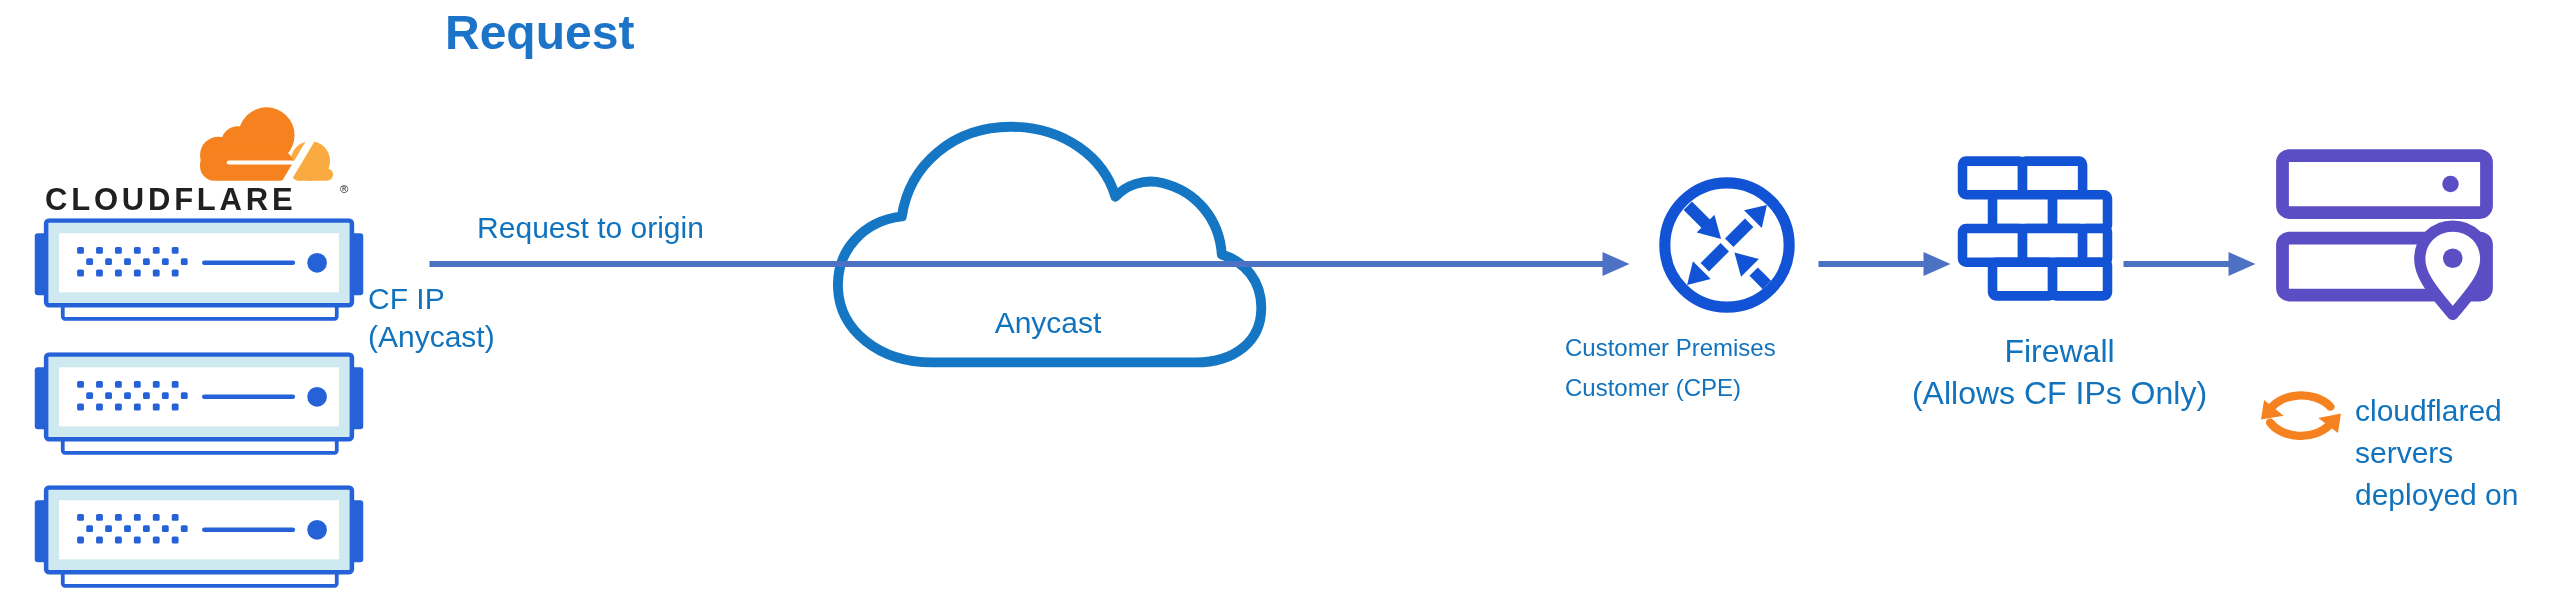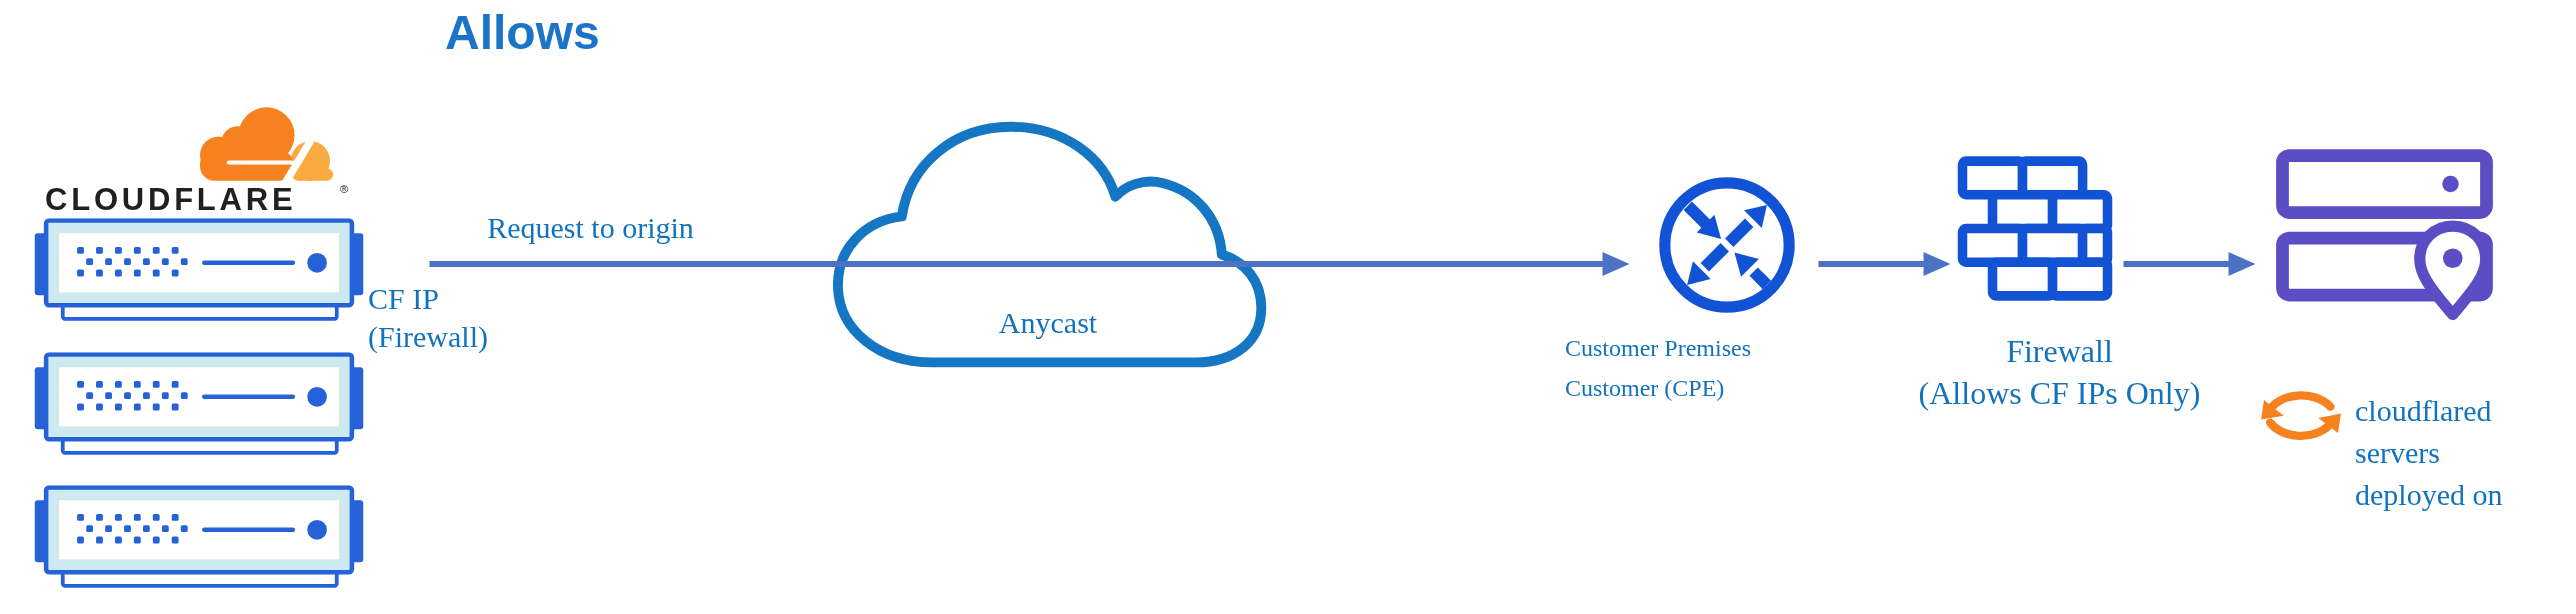--- a/index.html
+++ b/index.html
@@ -16,21 +16,20 @@
     font-size:48px;font-weight:600;
     color:var(--title_blue);
     letter-spacing:0px;
   }
   .lbl{
     position:absolute;
     color:var(--label_blue);
     font-size:30px;
     line-height:38px;
     white-space:nowrap;
-    font-family:Liberation Serif, serif;
   }
   .lbl.center{text-align:center;}
   svg{display:block;}
   .z1{z-index:1}.z2{z-index:2}.z3{z-index:3}.z4{z-index:4}
 </style>
 </head>
 <body>
 
 <div id="canvas">
 
@@ -59,21 +58,21 @@
           <rect x="107" y="68" width="9" height="9" rx="2"></rect>
           <rect x="132" y="68" width="9" height="9" rx="2"></rect>
           <rect x="157" y="68" width="9" height="9" rx="2"></rect>
           <rect x="182" y="68" width="9" height="9" rx="2"></rect>
       </g>
       <line x1="225" y1="59" x2="342" y2="59" stroke="var(--server_blue)" stroke-width="6" stroke-linecap="round"></line>
       <circle cx="374" cy="59" r="13" fill="var(--server_blue)"></circle>
     </symbol>
   </svg>
 
-  <div class="title">Allows</div>
+  <div class="title">Request</div>
 
   <svg class="abs z2" style="left:42px;top:104px" width="310" height="114" viewBox="0 0 410 150">
     <g>
       <g transform="translate(193,3)">
         <circle cx="162" cy="72" r="26" fill="var(--orange_light)"></circle>
         <rect x="138" y="82" width="54" height="16" rx="8" fill="var(--orange_light)"></rect>
         <circle cx="104" cy="38" r="37" fill="var(--orange)"></circle>
         <circle cx="66" cy="48" r="22" fill="var(--orange)"></circle>
         <circle cx="40" cy="64" r="24" fill="var(--orange)"></circle>
         <rect x="16" y="58" width="124" height="40" rx="19" fill="var(--orange)"></rect>
@@ -103,21 +102,21 @@
   <div class="lbl center z4" style="left:817px;top:304px;width:462px">Anycast</div>
 
   <svg class="abs z3" style="left:424px;top:252px" width="1211" height="24" viewBox="0 0 1600 32">
     <line x1="0" y1="16" x2="1568" y2="16" stroke="var(--arrow_blue)" stroke-width="8"></line>
     <polygon points="1564,0 1600,16 1564,32" fill="var(--arrow_blue)"></polygon>
   </svg>
 
   <div class="lbl center" style="left:424px;top:209px;width:333px">Request to origin</div>
   <div class="lbl" style="left:368px;top:280px">
     <div>CF IP</div>
-    <div>(Firewall)</div>
+    <div>(Anycast)</div>
   </div>
 
   <svg class="abs z2" style="left:1653px;top:171px" width="148" height="148" viewBox="0 0 200 200">
     <circle cx="100" cy="100" r="84" fill="#fff" stroke="var(--icon_blue)" stroke-width="15"></circle>
     <g stroke="var(--icon_blue)" stroke-width="16">
       <line x1="47" y1="47" x2="72" y2="72"></line>
       <line x1="103" y1="97" x2="130" y2="70"></line>
       <line x1="97" y1="103" x2="70" y2="130"></line>
       <line x1="136" y1="136" x2="154" y2="154"></line>
     </g>

